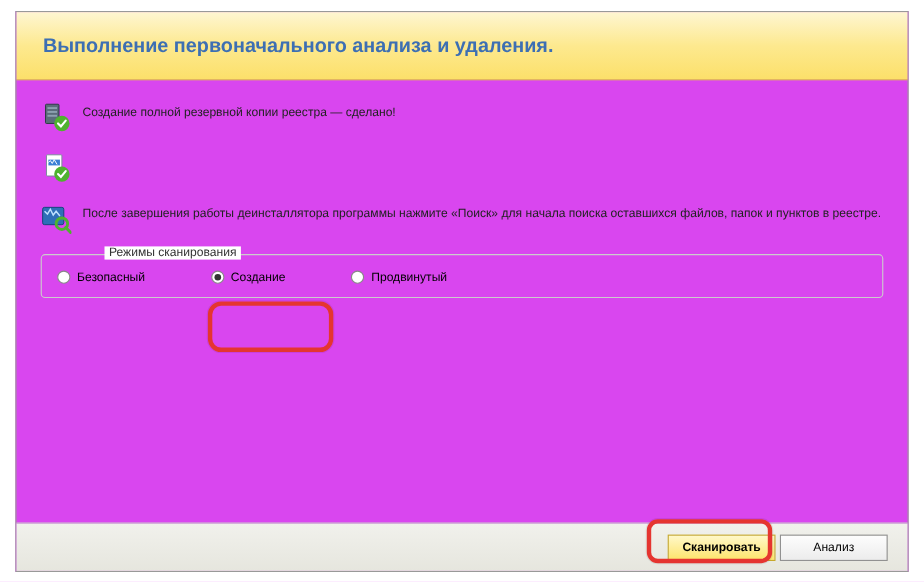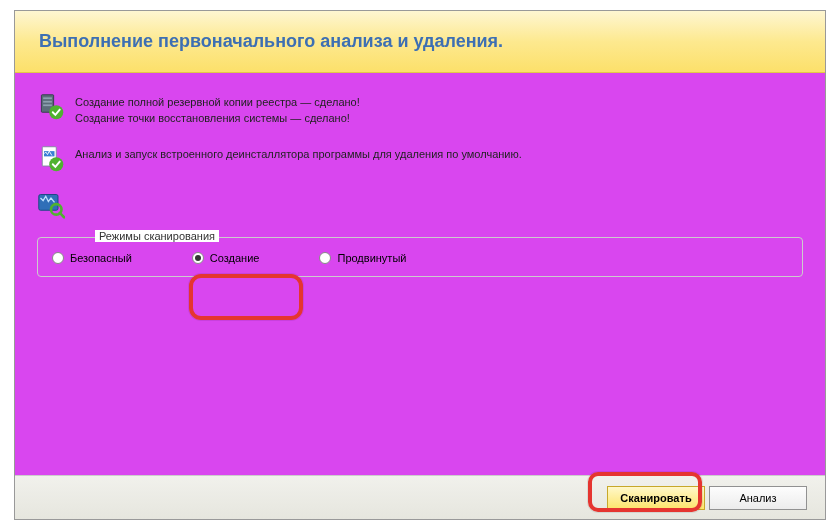--- a/index.html
+++ b/index.html
@@ -144,46 +144,45 @@
           <rect x="5" y="2" width="14" height="20" rx="1" fill="#5a6c7a" stroke="#2c3a44"></rect>
           <rect x="7" y="5" width="10" height="2" fill="#8ca0b0"></rect>
           <rect x="7" y="9" width="10" height="2" fill="#8ca0b0"></rect>
           <rect x="7" y="13" width="10" height="2" fill="#8ca0b0"></rect>
           <circle cx="22" cy="22" r="8" fill="#4fb22f"></circle>
           <path d="M18 22 l3 3 l5 -6" stroke="#fff" stroke-width="2.2" fill="none" stroke-linecap="round"></path>
         </svg>
       </div>
       <div class="info-text">
         <div>Создание полной резервной копии реестра — сделано!</div>
-        <div>Создание точки восстановления системы — сделано!</div>
       </div>
     </div>
 
     <div class="info-row">
       <div class="info-icon">
         <svg viewBox="0 0 32 32" width="28" height="28">
           <rect x="6" y="2" width="16" height="22" rx="1" fill="#fff" stroke="#7a8a99"></rect>
           <rect x="8" y="7" width="12" height="6" fill="#3a7fd5"></rect>
           <path d="M8 10 l2 -2 l2 3 l2 -4 l3 5" stroke="#fff" stroke-width="1" fill="none"></path>
           <circle cx="22" cy="22" r="8" fill="#4fb22f"></circle>
           <path d="M18 22 l3 3 l5 -6" stroke="#fff" stroke-width="2.2" fill="none" stroke-linecap="round"></path>
         </svg>
       </div>
-      <div class="info-text">Анализ и запуск встроенного деинсталлятора программы для удаления по умолчанию.</div>
     </div>
 
     <div class="info-row">
       <div class="info-icon">
         <svg viewBox="0 0 32 32" width="28" height="28">
           <rect x="2" y="4" width="22" height="18" rx="2" fill="#2f6fb8" stroke="#14457a"></rect>
           <path d="M4 8 l3 3 l3 -5 l3 6 l3 -4 l4 5" stroke="#bfe1ff" stroke-width="1.5" fill="none"></path>
           <circle cx="22" cy="21" r="6" fill="none" stroke="#4fb22f" stroke-width="3"></circle>
           <line x1="26" y1="25" x2="31" y2="30" stroke="#4fb22f" stroke-width="3" stroke-linecap="round"></line>
         </svg>
       </div>
+      <div class="info-text">После завершения работы деинсталлятора программы нажмите «Поиск» для начала поиска оставшихся файлов, папок и пунктов в реестре.</div>
     </div>
 
     <div class="fieldset">
       <div class="fieldset-legend">Режимы сканирования</div>
       <div class="radio-row">
         <label class="radio-option">
           <span class="radio"></span>
           <span>Безопасный</span>
         </label>
         <label class="radio-option">

